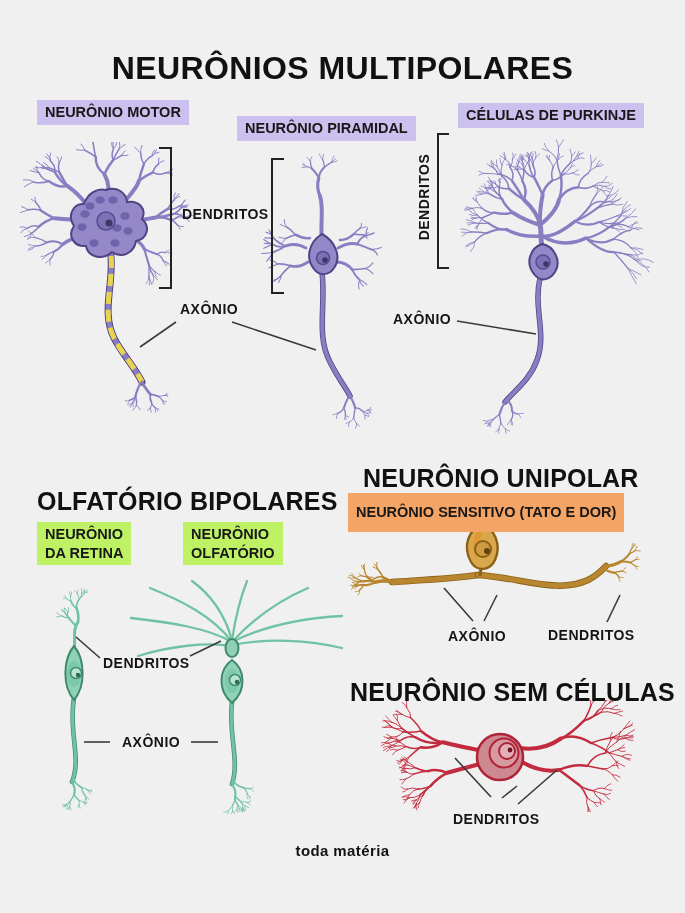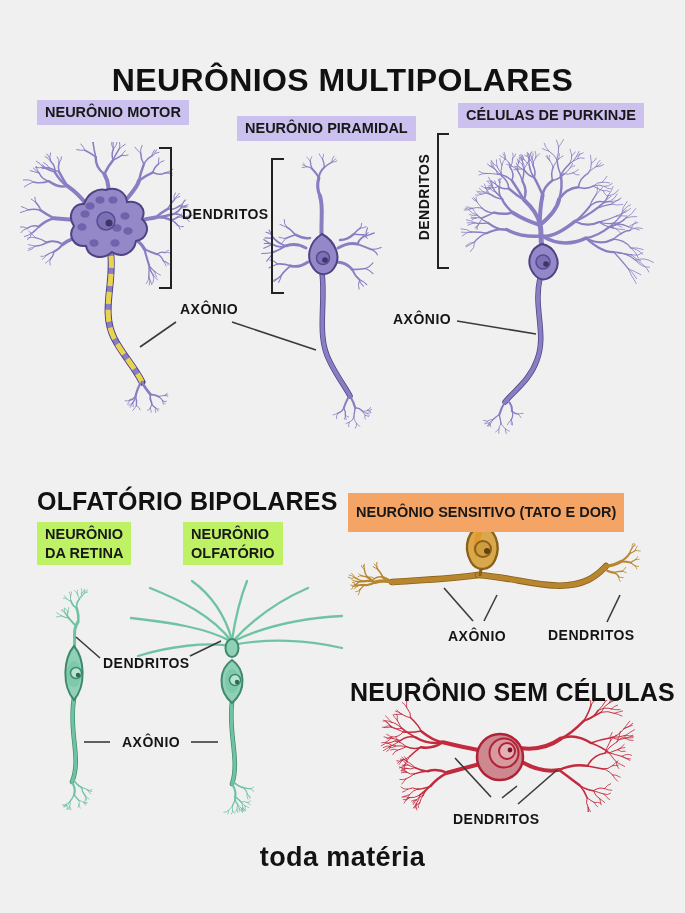--- a/index.html
+++ b/index.html
@@ -1,33 +1,33 @@
 <!DOCTYPE html>
 <html><head>
 <meta charset="utf-8">
 <style>
   html,body{margin:0;padding:0}
   .canvas{position:relative;width:685px;height:913px;background:#f1f0f1;overflow:hidden;
           font-family:"Liberation Sans",sans-serif;color:#161616}
-  .title{position:absolute;left:0;right:0;top:50px;margin:12px;text-align:center;
+  .title{position:absolute;left:0;right:0;top:50px;margin:0;text-align:center;
          font-size:32px;font-weight:800;letter-spacing:.4px;color:#111}
   .sec-heading{position:absolute;margin:0;font-size:25px;font-weight:800;letter-spacing:.2px;color:#111;white-space:nowrap}
   .hl{position:absolute;padding:3px 8px;font-size:14.5px;font-weight:700;line-height:1.28;white-space:nowrap;color:#181818}
   .hl.lav{background:#cbc0ee}
   .hl.green{background:#bef264}
   .hl.orange{background:#f4a464;font-size:14.5px;padding:10px 8px}
   .ann{position:absolute;font-size:14px;font-weight:700;letter-spacing:.5px;color:#141414;white-space:nowrap}
   .vert{text-align:center;transform:rotate(-90deg)}
   .bracket{position:absolute;border:0 solid #222;box-sizing:border-box}
   .br-r{border-top-width:2px;border-right-width:2px;border-bottom-width:2px}
   .br-l{border-top-width:2px;border-left-width:2px;border-bottom-width:2px}
   svg.neuron,svg.overlay{position:absolute}
   svg.overlay{left:0;top:0;z-index:4}
   .ann,.hl,.sec-heading{z-index:6}
-  .logo{position:absolute;left:0;right:0;top:842px;text-align:center;font-size:27px;
+  .logo{position:absolute;left:0;right:0;top:842px;text-align:center;font-size:15px;
         font-weight:600;letter-spacing:.4px;color:#131313}
 </style>
 </head>
 <body>
 
 <div class="canvas">
 
   <h1 class="title">NEURÔNIOS MULTIPOLARES</h1>
 
   <div class="hl lav" style="left:37px;top:100px">NEURÔNIO MOTOR</div>
@@ -1027,20 +1027,21 @@
     <span style="display:block">NEURÔNIO</span>
     <span style="display:block">DA RETINA</span>
   </div>
   <div class="hl green" style="left:183px;top:522px">
     <span style="display:block">NEURÔNIO</span>
     <span style="display:block">OLFATÓRIO</span>
   </div>
   <div class="ann" style="left:103px;top:655px">DENDRITOS</div>
   <div class="ann" style="left:122px;top:734px">AXÔNIO</div>
 
+  <h2 class="sec-heading" style="left:363px;top:464px">NEURÔNIO UNIPOLAR</h2>
   <div class="hl orange" style="left:348px;top:493px">NEURÔNIO SENSITIVO (TATO E DOR)</div>
   <div class="ann" style="left:448px;top:628px">AXÔNIO</div>
   <div class="ann" style="left:548px;top:627px">DENDRITOS</div>
 
   <h2 class="sec-heading" style="left:350px;top:678px">NEURÔNIO SEM CÉLULAS</h2>
   <div class="ann" style="left:453px;top:811px">DENDRITOS</div>
 
   <svg class="overlay" width="685" height="913" viewBox="0 0 685 913">
     <g stroke="#3a3a3a" stroke-width="1.6">
       <line x1="176" y1="322" x2="140" y2="347"></line>

